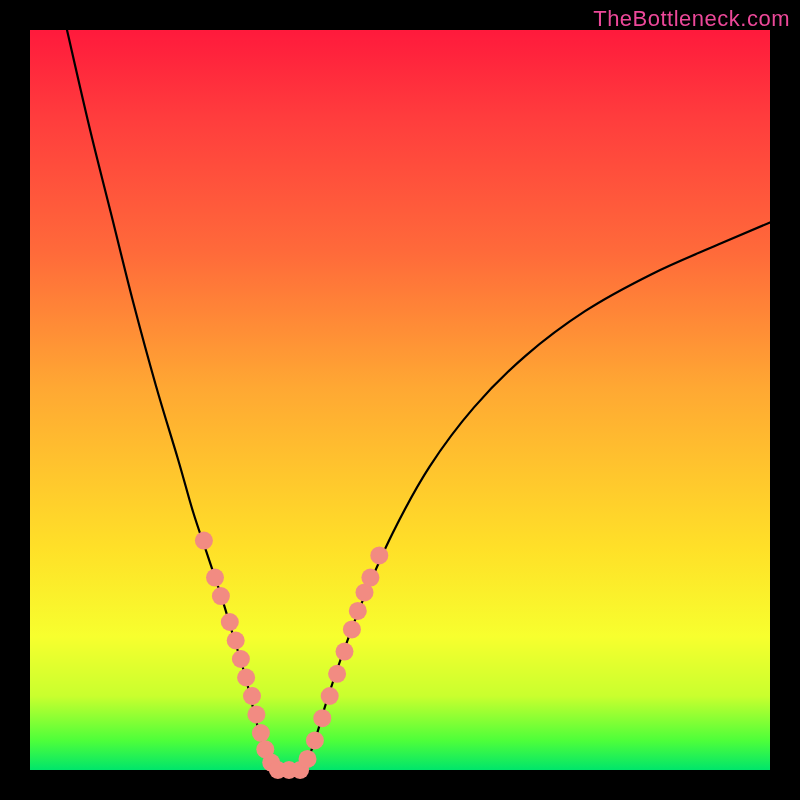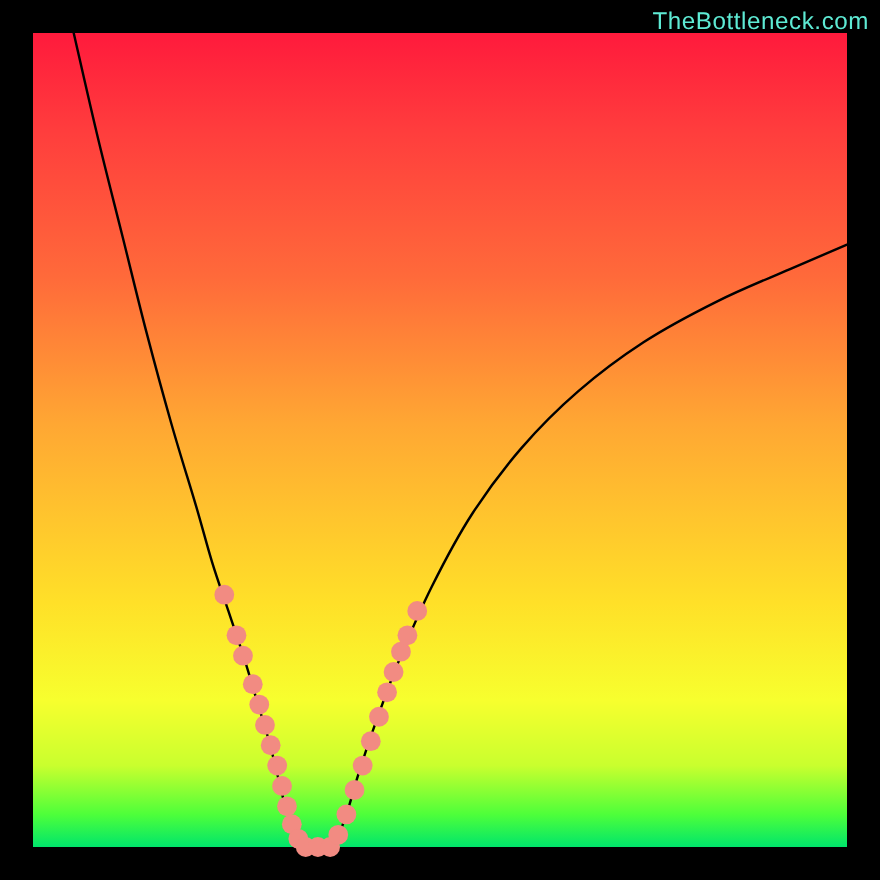--- a/index.html
+++ b/index.html
@@ -34,21 +34,21 @@
       #f7ff2e 82%,
       #c9ff2e 90%,
       #4eff3a 96%,
       #00e56b 100%
     );
   }
   .watermark {
     position: absolute;
     top: 6px;
     right: 10px;
-    color: #5eead4;
+    color: #ec4899;
     font-size: 22px;
     font-weight: 500;
     letter-spacing: 0.5px;
     user-select: none;
   }
   svg.curves {
     position: absolute;
     left: 0;
     top: 0;
     width: 740px;

